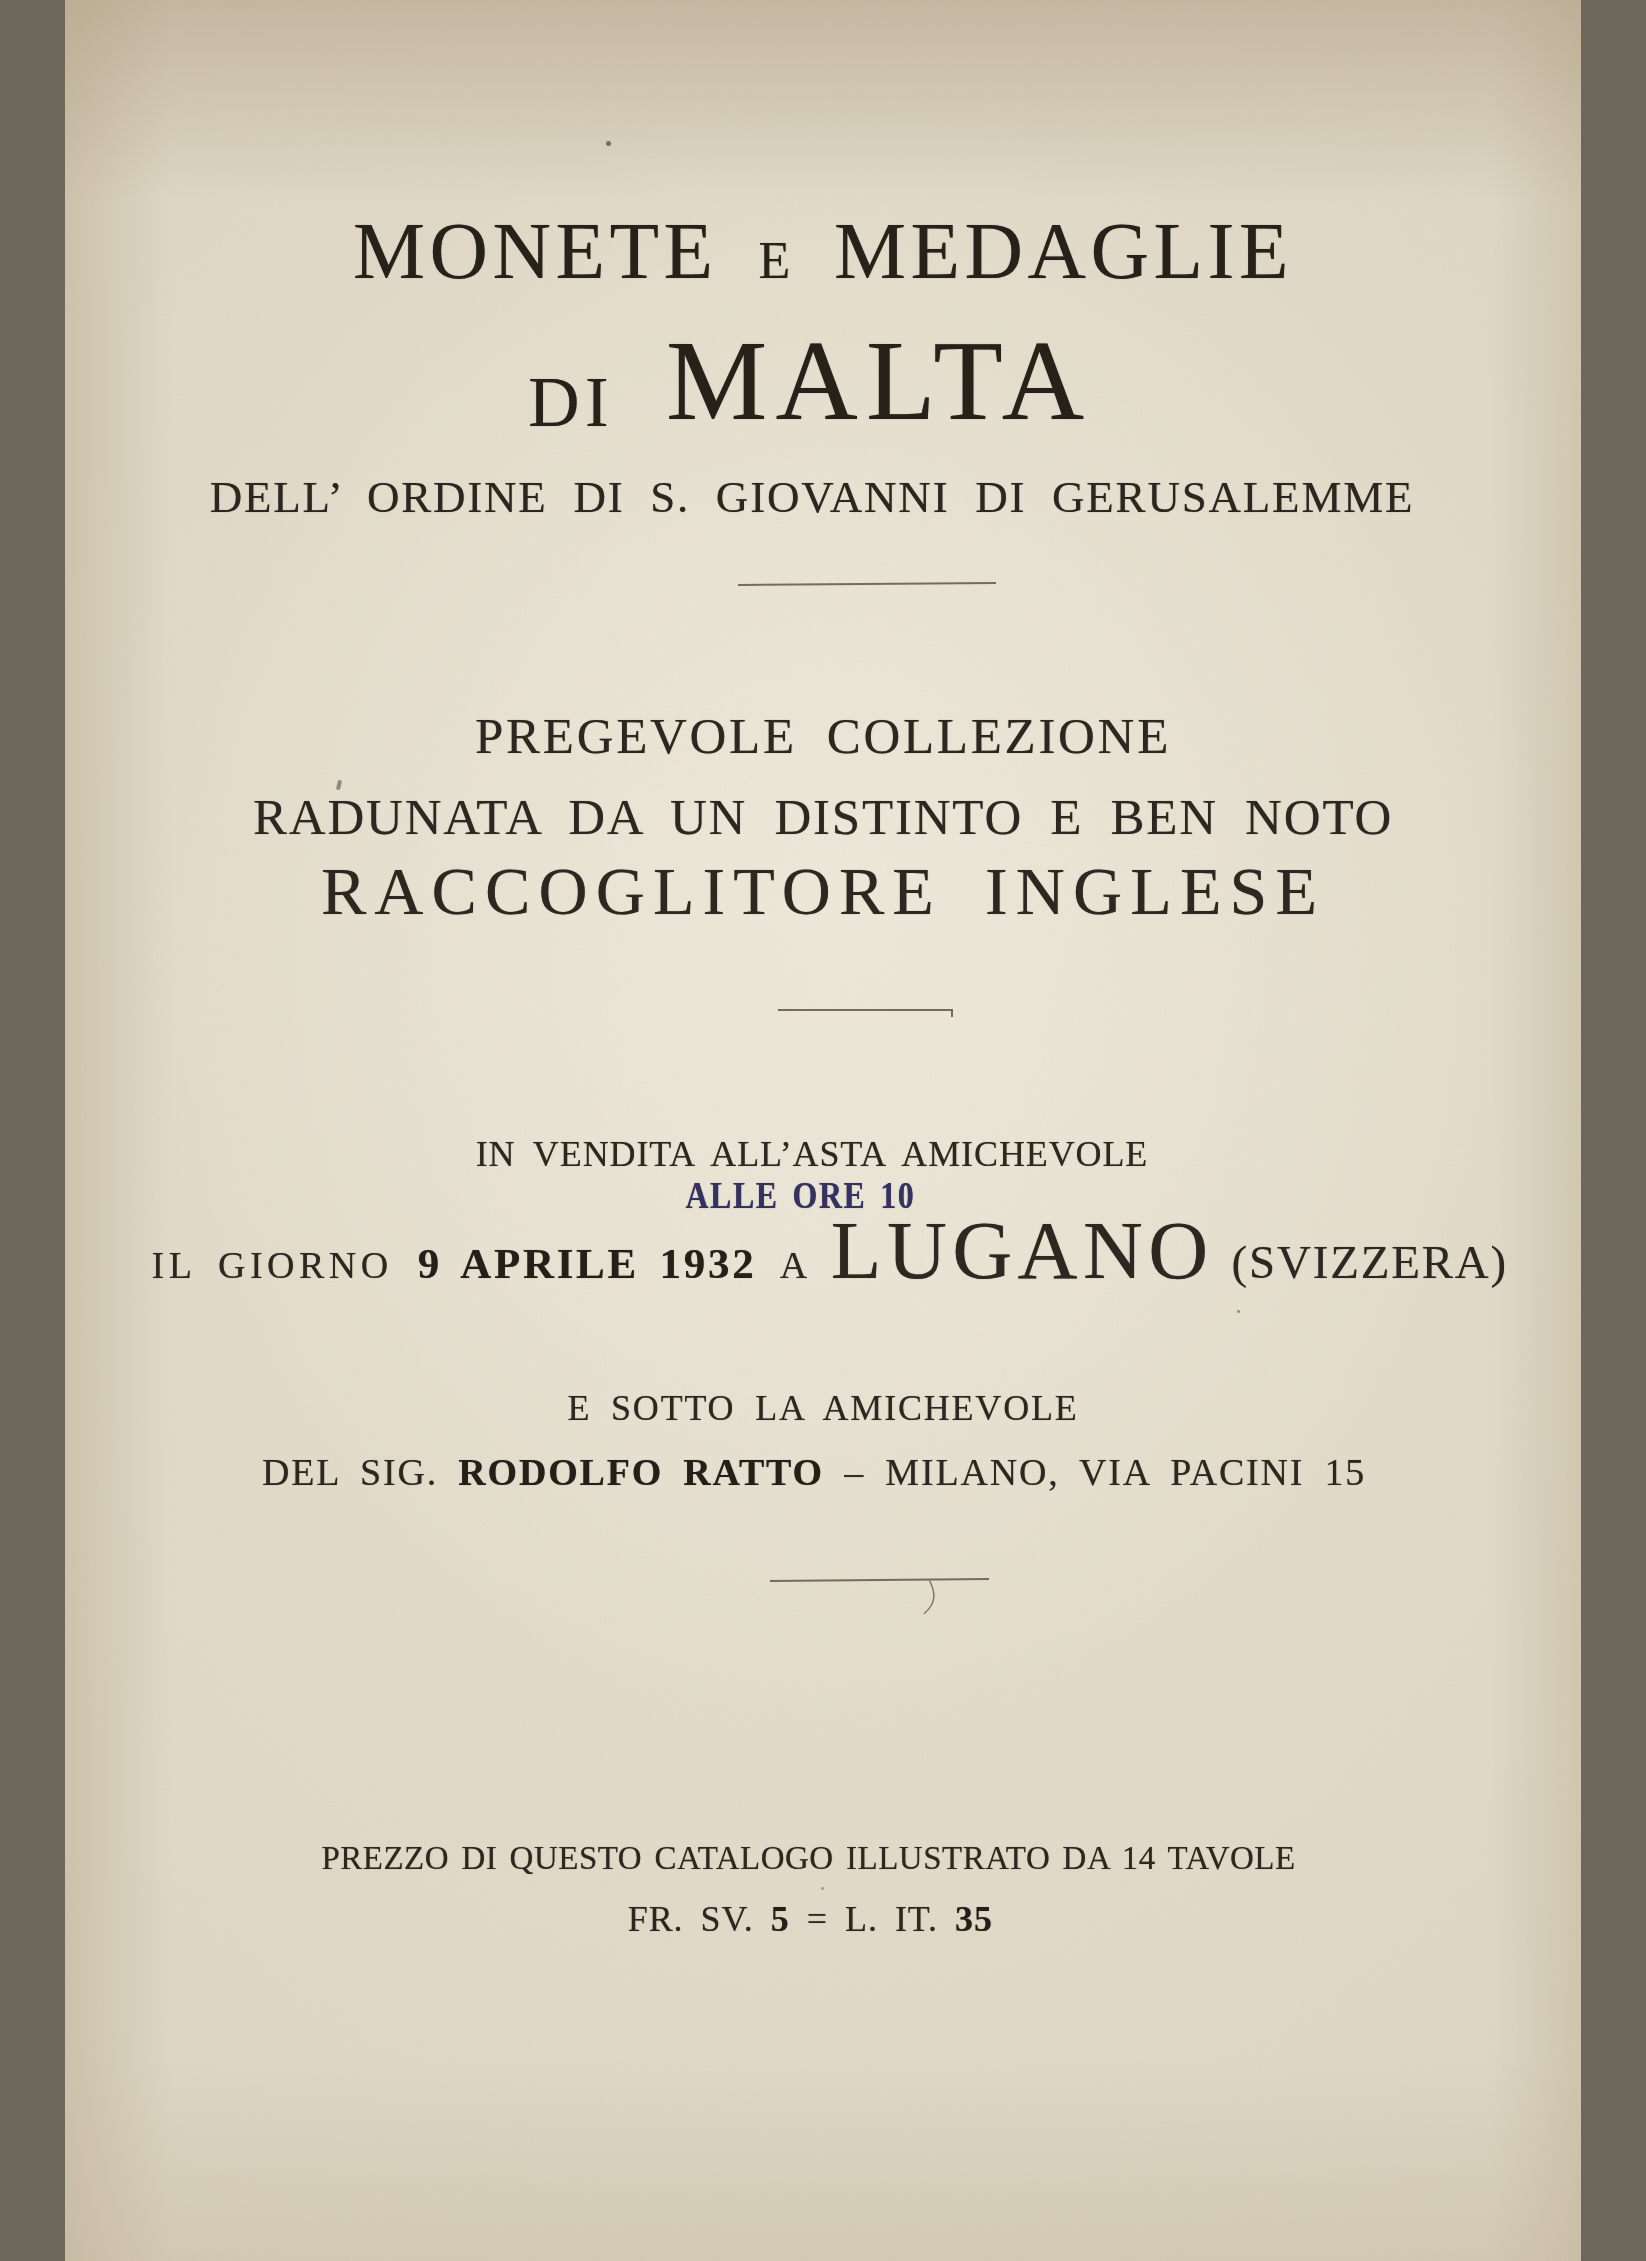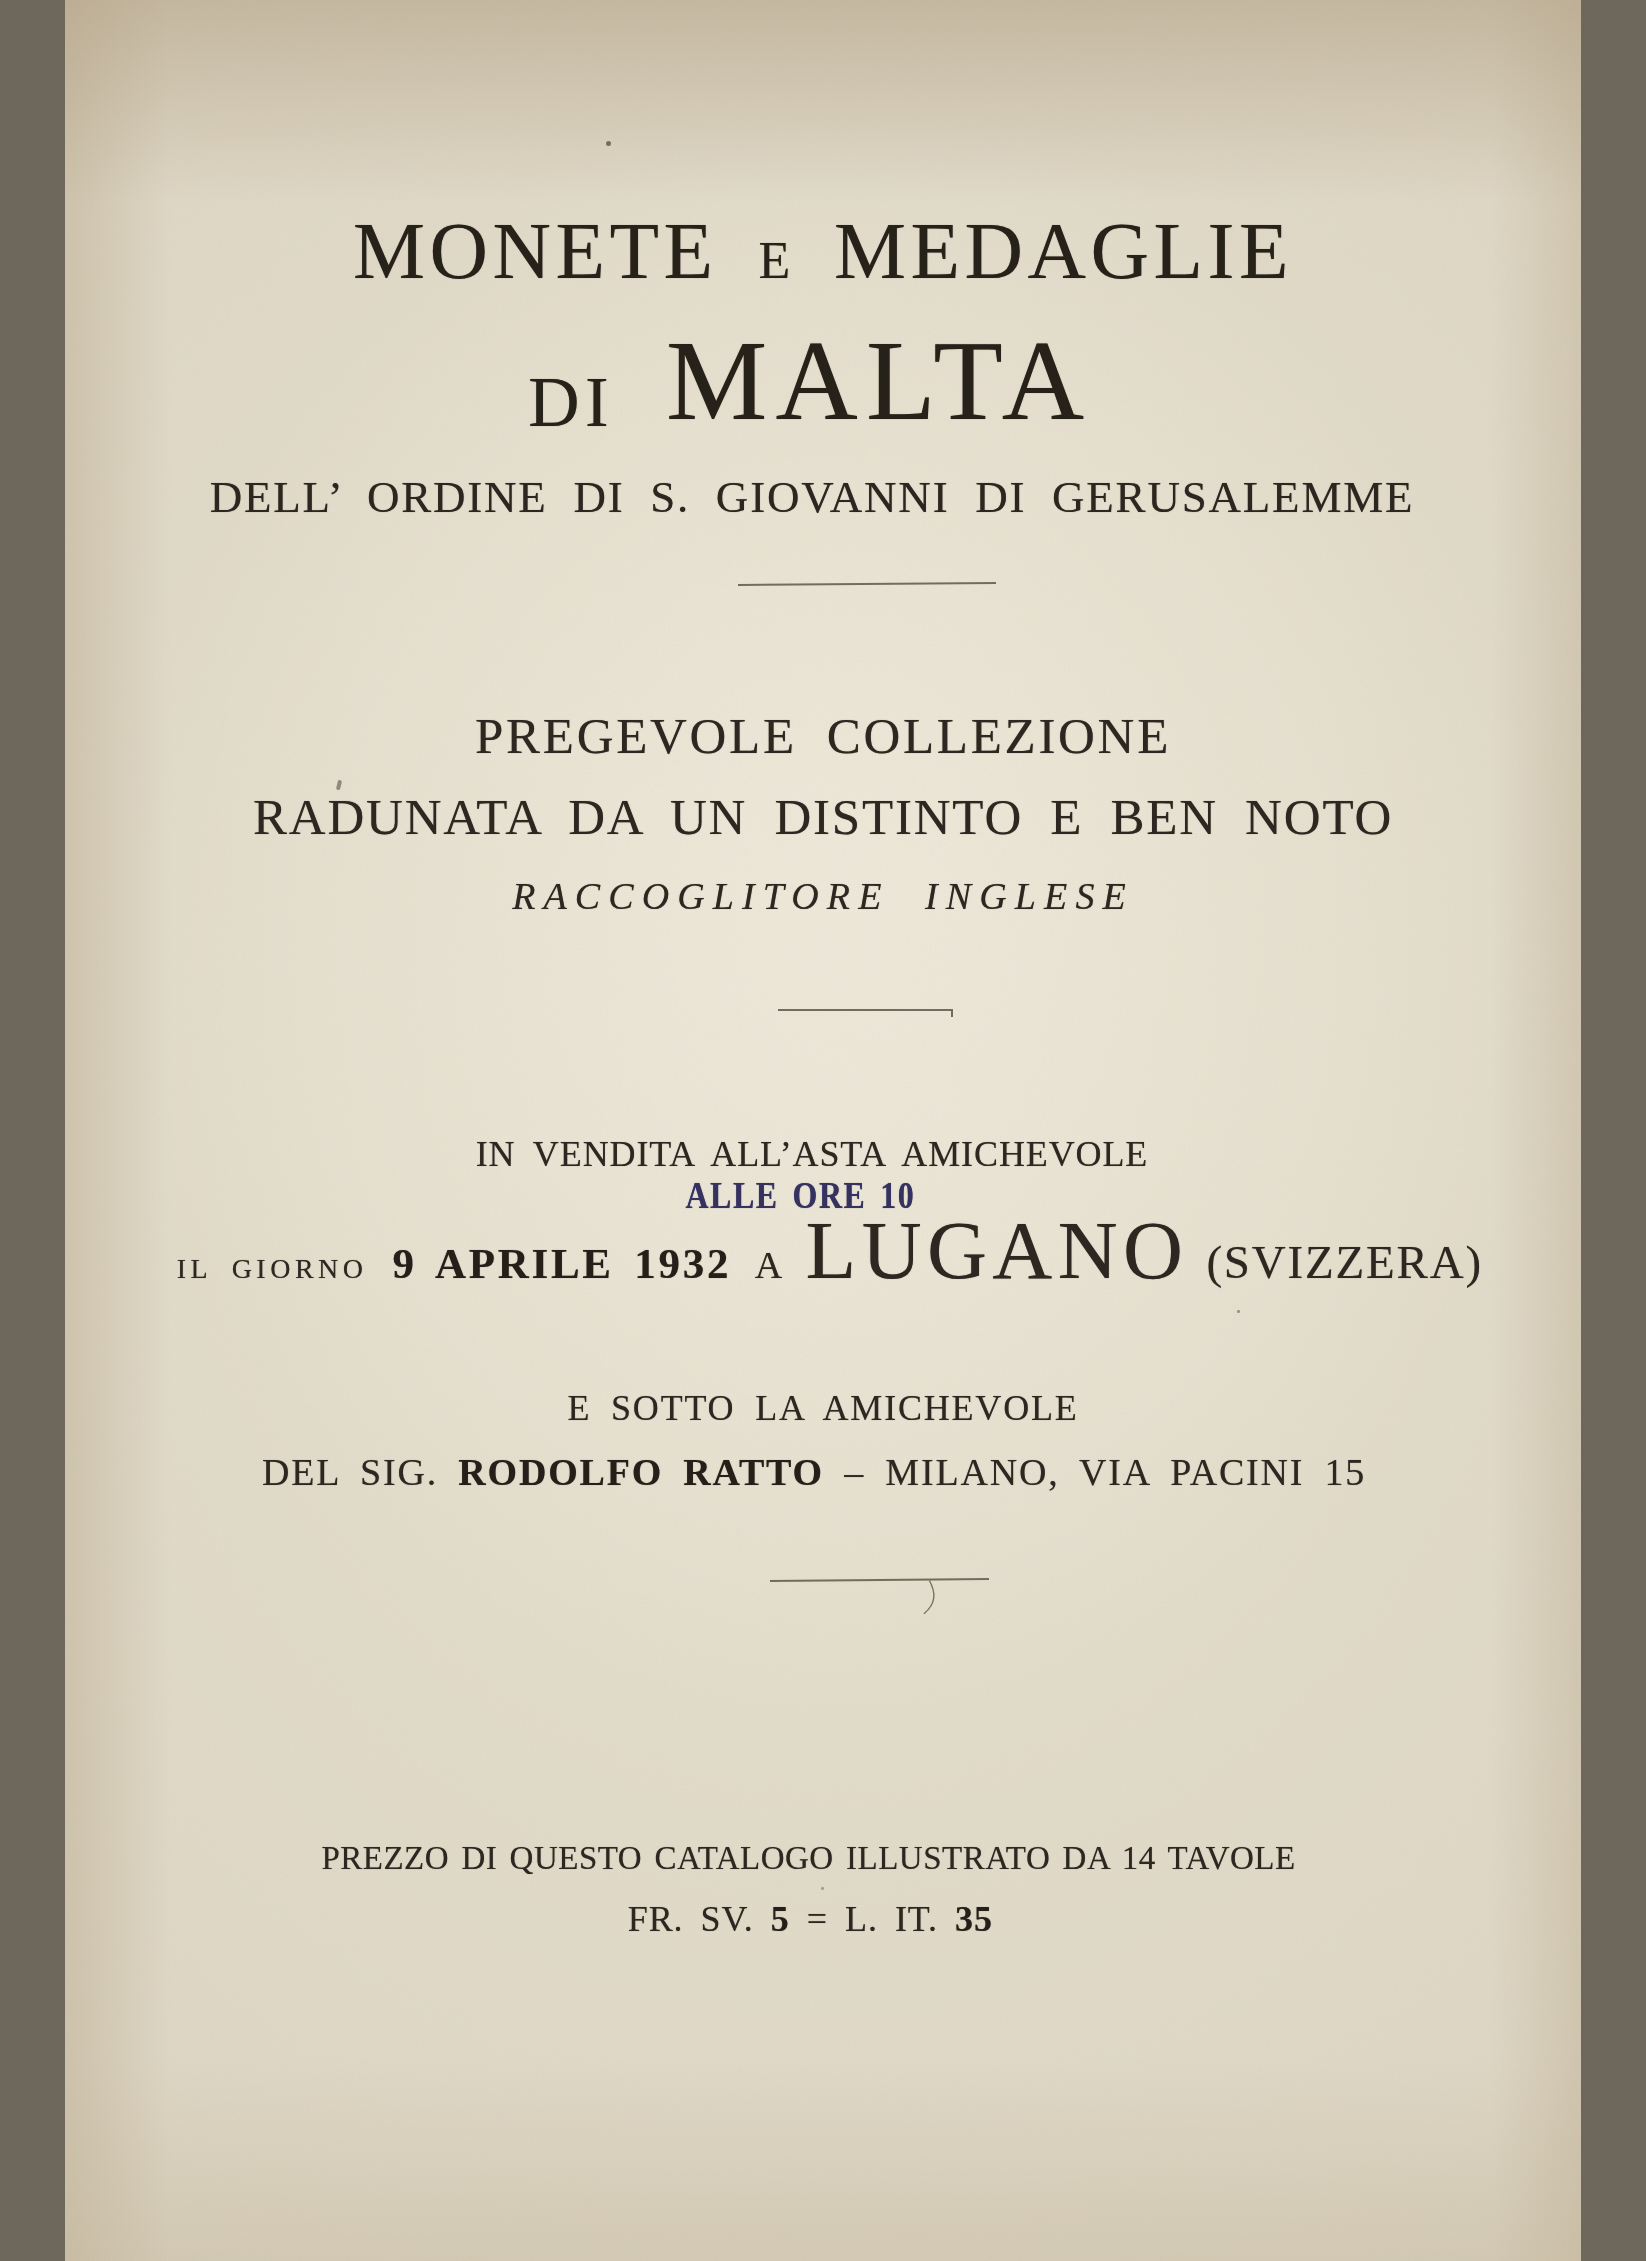--- a/index.html
+++ b/index.html
@@ -32,31 +32,31 @@
   .t2 .malta{font-size:114px;letter-spacing:8.1px;margin-left:52px;}
   .t2 .inner{display:inline-flex;align-items:flex-end;transform:translateX(-12.7px);}
   .subtitle{top:475px;font-size:45px;letter-spacing:1.8px;word-spacing:12.7px;color:#2b261f;transform:translateX(-11px);}
   .rule{position:absolute;height:1.8px;background:#5f574a;opacity:0.85;}
   .rule1{top:583px;left:673px;width:258px;transform:rotate(-0.4deg);}
   .rule2{top:1009px;left:713px;width:174px;}
   .rule2::after{content:"";position:absolute;right:-0.9px;top:0;width:1.8px;height:8.1px;background:#5f574a;}
   .rule3{top:1579px;left:705px;width:219px;transform:rotate(-0.5deg);}
   .col1{top:711px;font-size:51px;letter-spacing:2.7px;word-spacing:14.5px;}
   .col2{top:792px;font-size:51px;letter-spacing:1.8px;word-spacing:12.7px;}
-  .col3{top:877px;font-size:38px;letter-spacing:8.1px;word-spacing:18px;font-style:italic;}
+  .col3{top:857px;font-size:68px;letter-spacing:8.1px;word-spacing:18px;}
   .vendita{top:1136px;font-size:36px;letter-spacing:0.9px;word-spacing:8.1px;transform:translateX(-11px);}
   .stamp{
     top:1176px;font-size:38px;font-weight:bold;letter-spacing:1.8px;word-spacing:5.4px;
     color:#353260;left:50%;right:auto;
     transform:translateX(calc(-50% - 22.6px)) scaleX(0.84);
     text-shadow:0 0 0.9px rgba(53,50,96,0.8);
   }
   .dateline{top:1209px;}
   .dateline .inner{display:inline-flex;align-items:baseline;transform:translateX(-7.2px);}
-  .dateline .pre{font-size:28px;letter-spacing:4.5px;word-spacing:9px;margin-left:28px;}
+  .dateline .pre{font-size:38px;letter-spacing:4.5px;word-spacing:9px;margin-left:28px;}
   .dateline .bold{font-size:43px;font-weight:bold;letter-spacing:2.7px;word-spacing:7.2px;margin-left:25px;color:#241f18;}
   .dateline .a{font-size:38px;margin-left:23.5px;}
   .dateline .city{font-size:83px;letter-spacing:5.4px;margin-left:23.5px;}
   .dateline .country{font-size:47px;letter-spacing:1.8px;margin-left:18px;margin-top:8px;}
   .studio{top:1299px;font-size:42px;letter-spacing:1.8px;word-spacing:11px;}
   .studio .bold{font-weight:bold;color:#241f18;}
   .direction{top:1390px;font-size:36px;letter-spacing:1.8px;word-spacing:9px;}
   .director{top:1453px;font-size:38px;letter-spacing:1.8px;word-spacing:9px;transform:translateX(-9px);}
   .director .bold{font-weight:bold;color:#241f18;}
   .prezzo{top:1842px;font-size:33px;letter-spacing:0.5px;word-spacing:3.6px;transform:translateX(-14.5px);}

